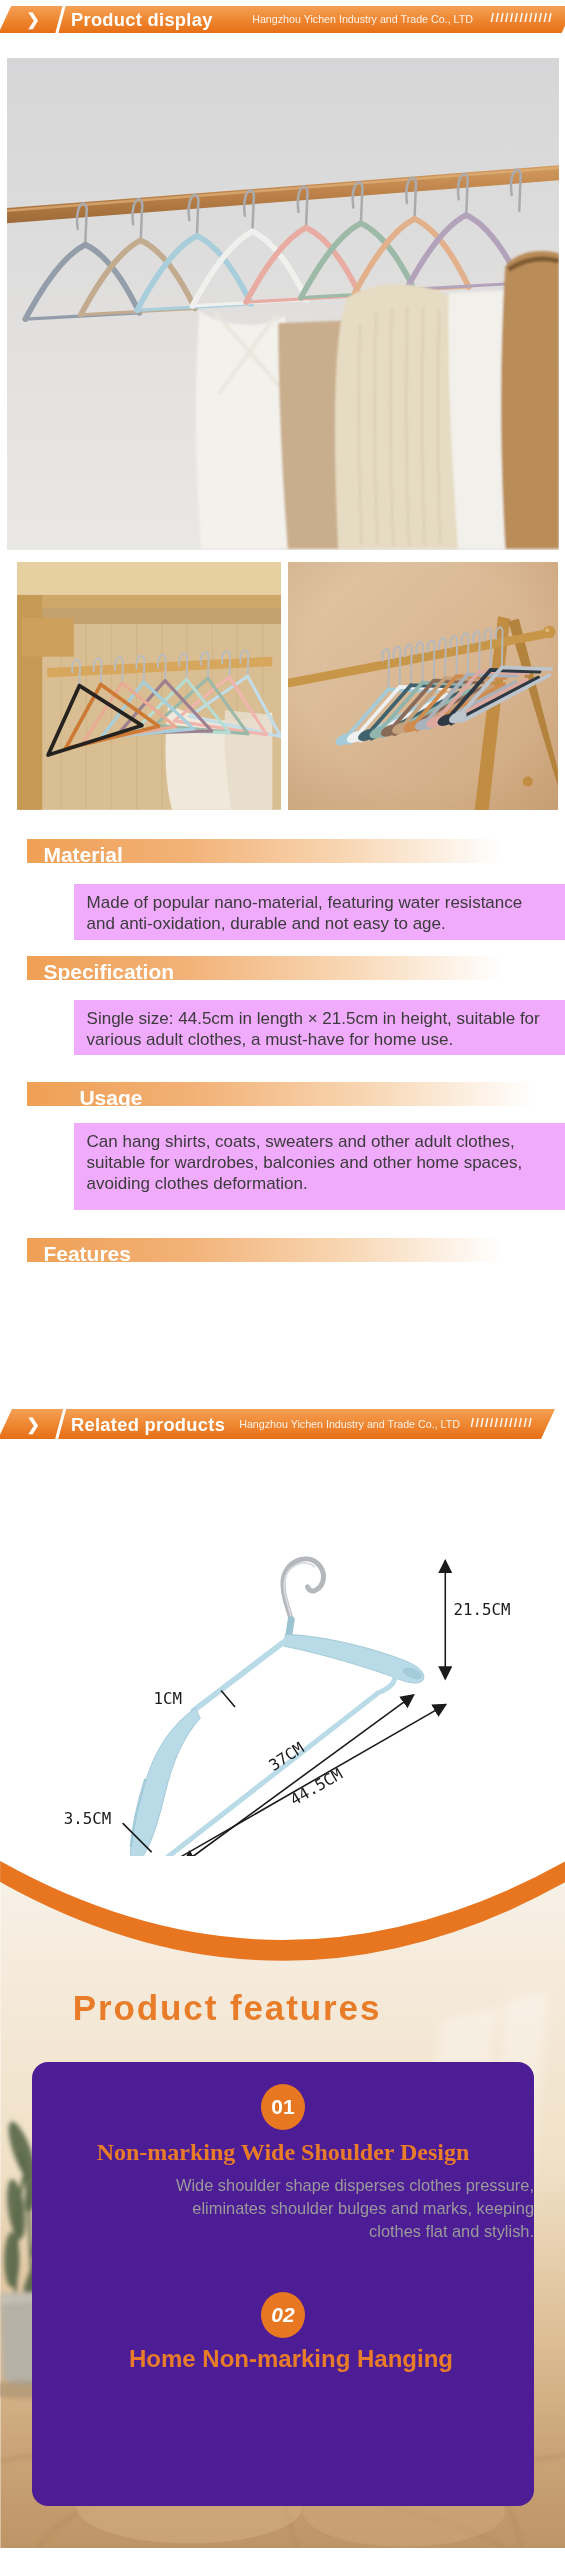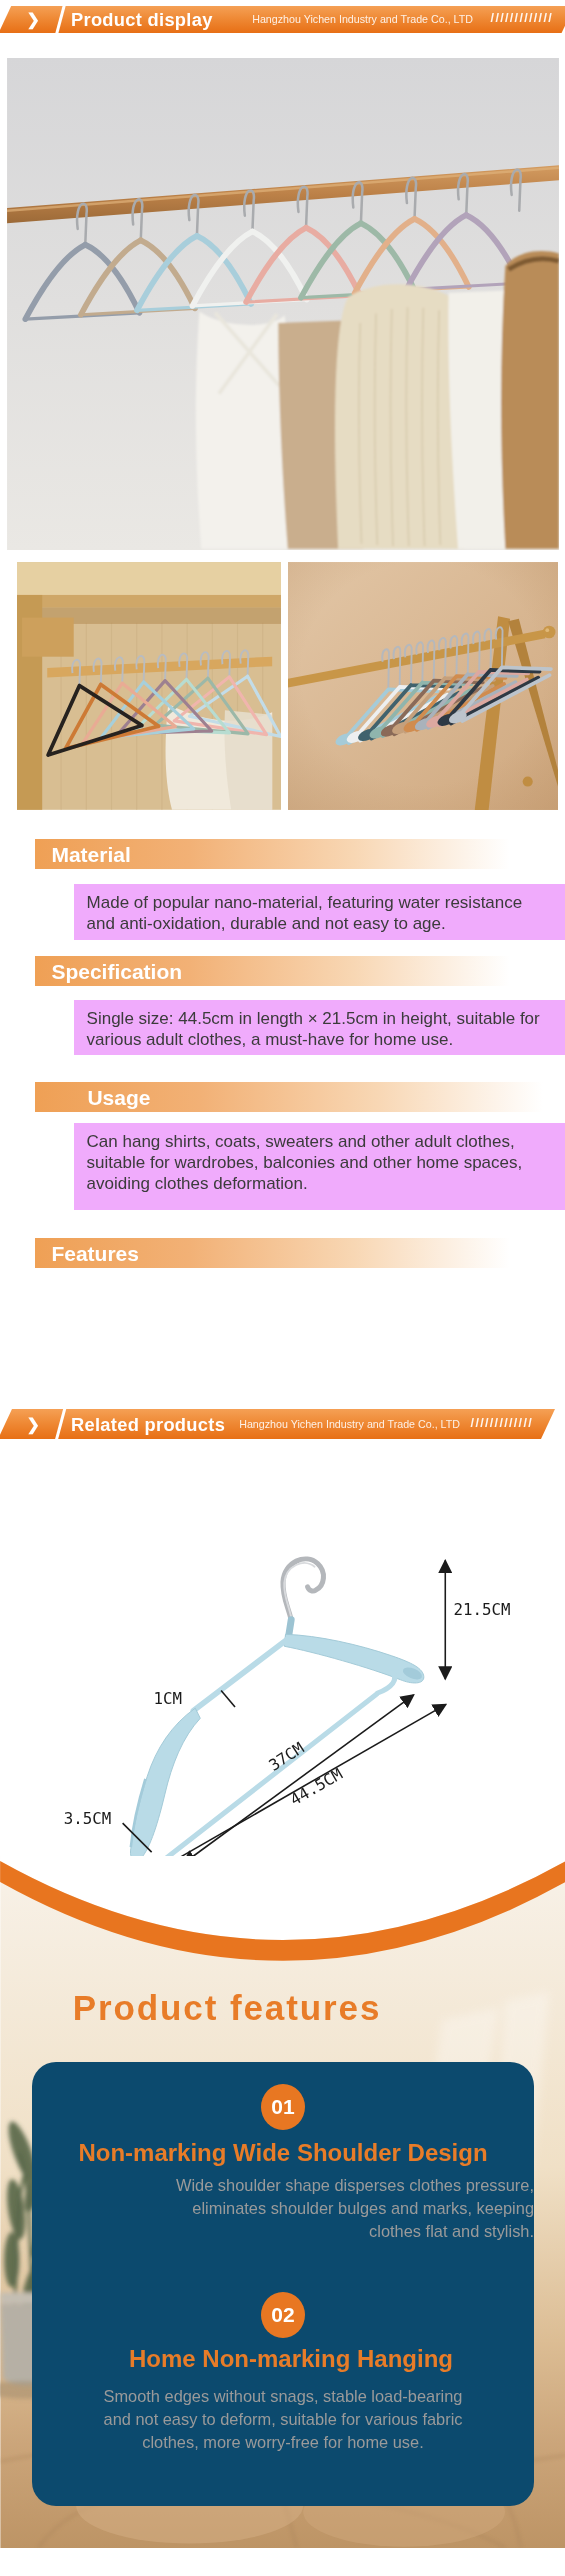--- a/index.html
+++ b/index.html
@@ -10,29 +10,29 @@
         transform:skewX(-25deg);transform-origin:50% 50%;}
   .hbar .inner{position:absolute;inset:0;transform:skewX(25deg);}
   .hbar .chev{position:absolute;left:21.5px;top:3.8px;color:#fff;font-size:16px;font-weight:bold;}
   .hbar .slashline{position:absolute;left:54px;top:-5.7px;width:2.5px;height:39px;background:#fff;transform:rotate(15deg);}
   .hbar .btitle{position:absolute;left:66px;top:3.2px;color:#fff;font-size:18.3px;font-weight:bold;letter-spacing:0.3px;}
   .hbar .company{position:absolute;right:95px;top:7px;color:rgba(255,255,255,.88);font-size:10.7px;}
   .hbar .slashes{position:absolute;right:15px;top:5px;color:rgba(255,255,255,.92);font-size:12.6px;font-weight:bold;letter-spacing:1.3px;}
   
   .photo{position:absolute;display:block;}
   
-  .labelbar{position:absolute;left:35px;width:516px;height:30px;
+  .labelbar{position:absolute;left:27px;width:516px;height:24px;
         background:linear-gradient(90deg,#efa055 0%,#f2b176 30%,#f8d7b4 62%,#ffffff 92%);}
   .labelbar span{display:block;padding:3.8px 0 0 16.4px;color:#fff;font-size:21px;font-weight:bold;}
   .graybox{position:absolute;left:52px;width:496px;background:#f0abfc;color:#3b3b3b;
         font-size:17px;line-height:21px;white-space:pre-line;padding:8.2px 0 0 12.6px;box-sizing:border-box;margin-left:22px;}
   
   .pftitle{position:absolute;left:0;top:1988px;width:454px;text-align:center;color:#e87c28;
         font-size:35px;font-weight:bold;letter-spacing:1.9px;}
-  .card{position:absolute;left:32px;top:2062px;width:502px;height:444px;background:#0c4a6e;border-radius:24px;}
+  .card{position:absolute;left:32px;top:2062px;width:502px;height:444px;background:#4c1d95;border-radius:16px;}
   .badge{position:absolute;left:50%;transform:translateX(-50%);width:44px;height:46px;border-radius:50%;
         background:#e87722;color:#fff;font-size:21px;font-weight:bold;text-align:center;line-height:46px;}
   .cardhead{position:absolute;left:0;width:502px;text-align:center;color:#e87c28;font-size:24px;font-weight:bold;}
   .cardpara{position:absolute;left:0;width:502px;text-align:center;color:#9a9a9a;font-size:16.4px;line-height:23px;white-space:pre-line;}
 </style>
 </head>
 <body>
 
 <div id="page">
 
@@ -413,25 +413,22 @@
 
   <svg class="photo" style="left:0;top:1856px;" width="566" height="197" viewBox="0 0 896 312">
     <path d="M0,0 H896 V8 Q448,258 0,8 Z" fill="#ffffff"></path>
     <path d="M0,8 Q448,258 896,8 V41 Q448,291 0,41 Z" fill="#e8751f"></path>
   </svg>
 
   <div class="pftitle">Product features</div>
 
   <div class="card">
     <div class="badge" style="top:22px;">01</div>
-    <div class="cardhead" style="top:77px;">Non-marking Wide Shoulder Design</div>
+    <div class="cardhead" style="top:77px;font-family:Liberation Serif, serif;">Non-marking Wide Shoulder Design</div>
     <div class="cardpara" style="top:112px;text-align:right;">Wide shoulder shape disperses clothes pressure,
 eliminates shoulder bulges and marks, keeping
 clothes flat and stylish.</div>
-    <div class="badge" style="top:230px;">02</div>
+    <div class="badge" style="top:230px;font-style:italic;">02</div>
     <div class="cardhead" style="top:283px;margin-left:8px;">Home Non-marking Hanging</div>
-    <div class="cardpara" style="top:323px;">Smooth edges without snags, stable load-bearing
-and not easy to deform, suitable for various fabric
-clothes, more worry-free for home use.</div>
   </div>
 
 </div>
 
 
 </body></html>

